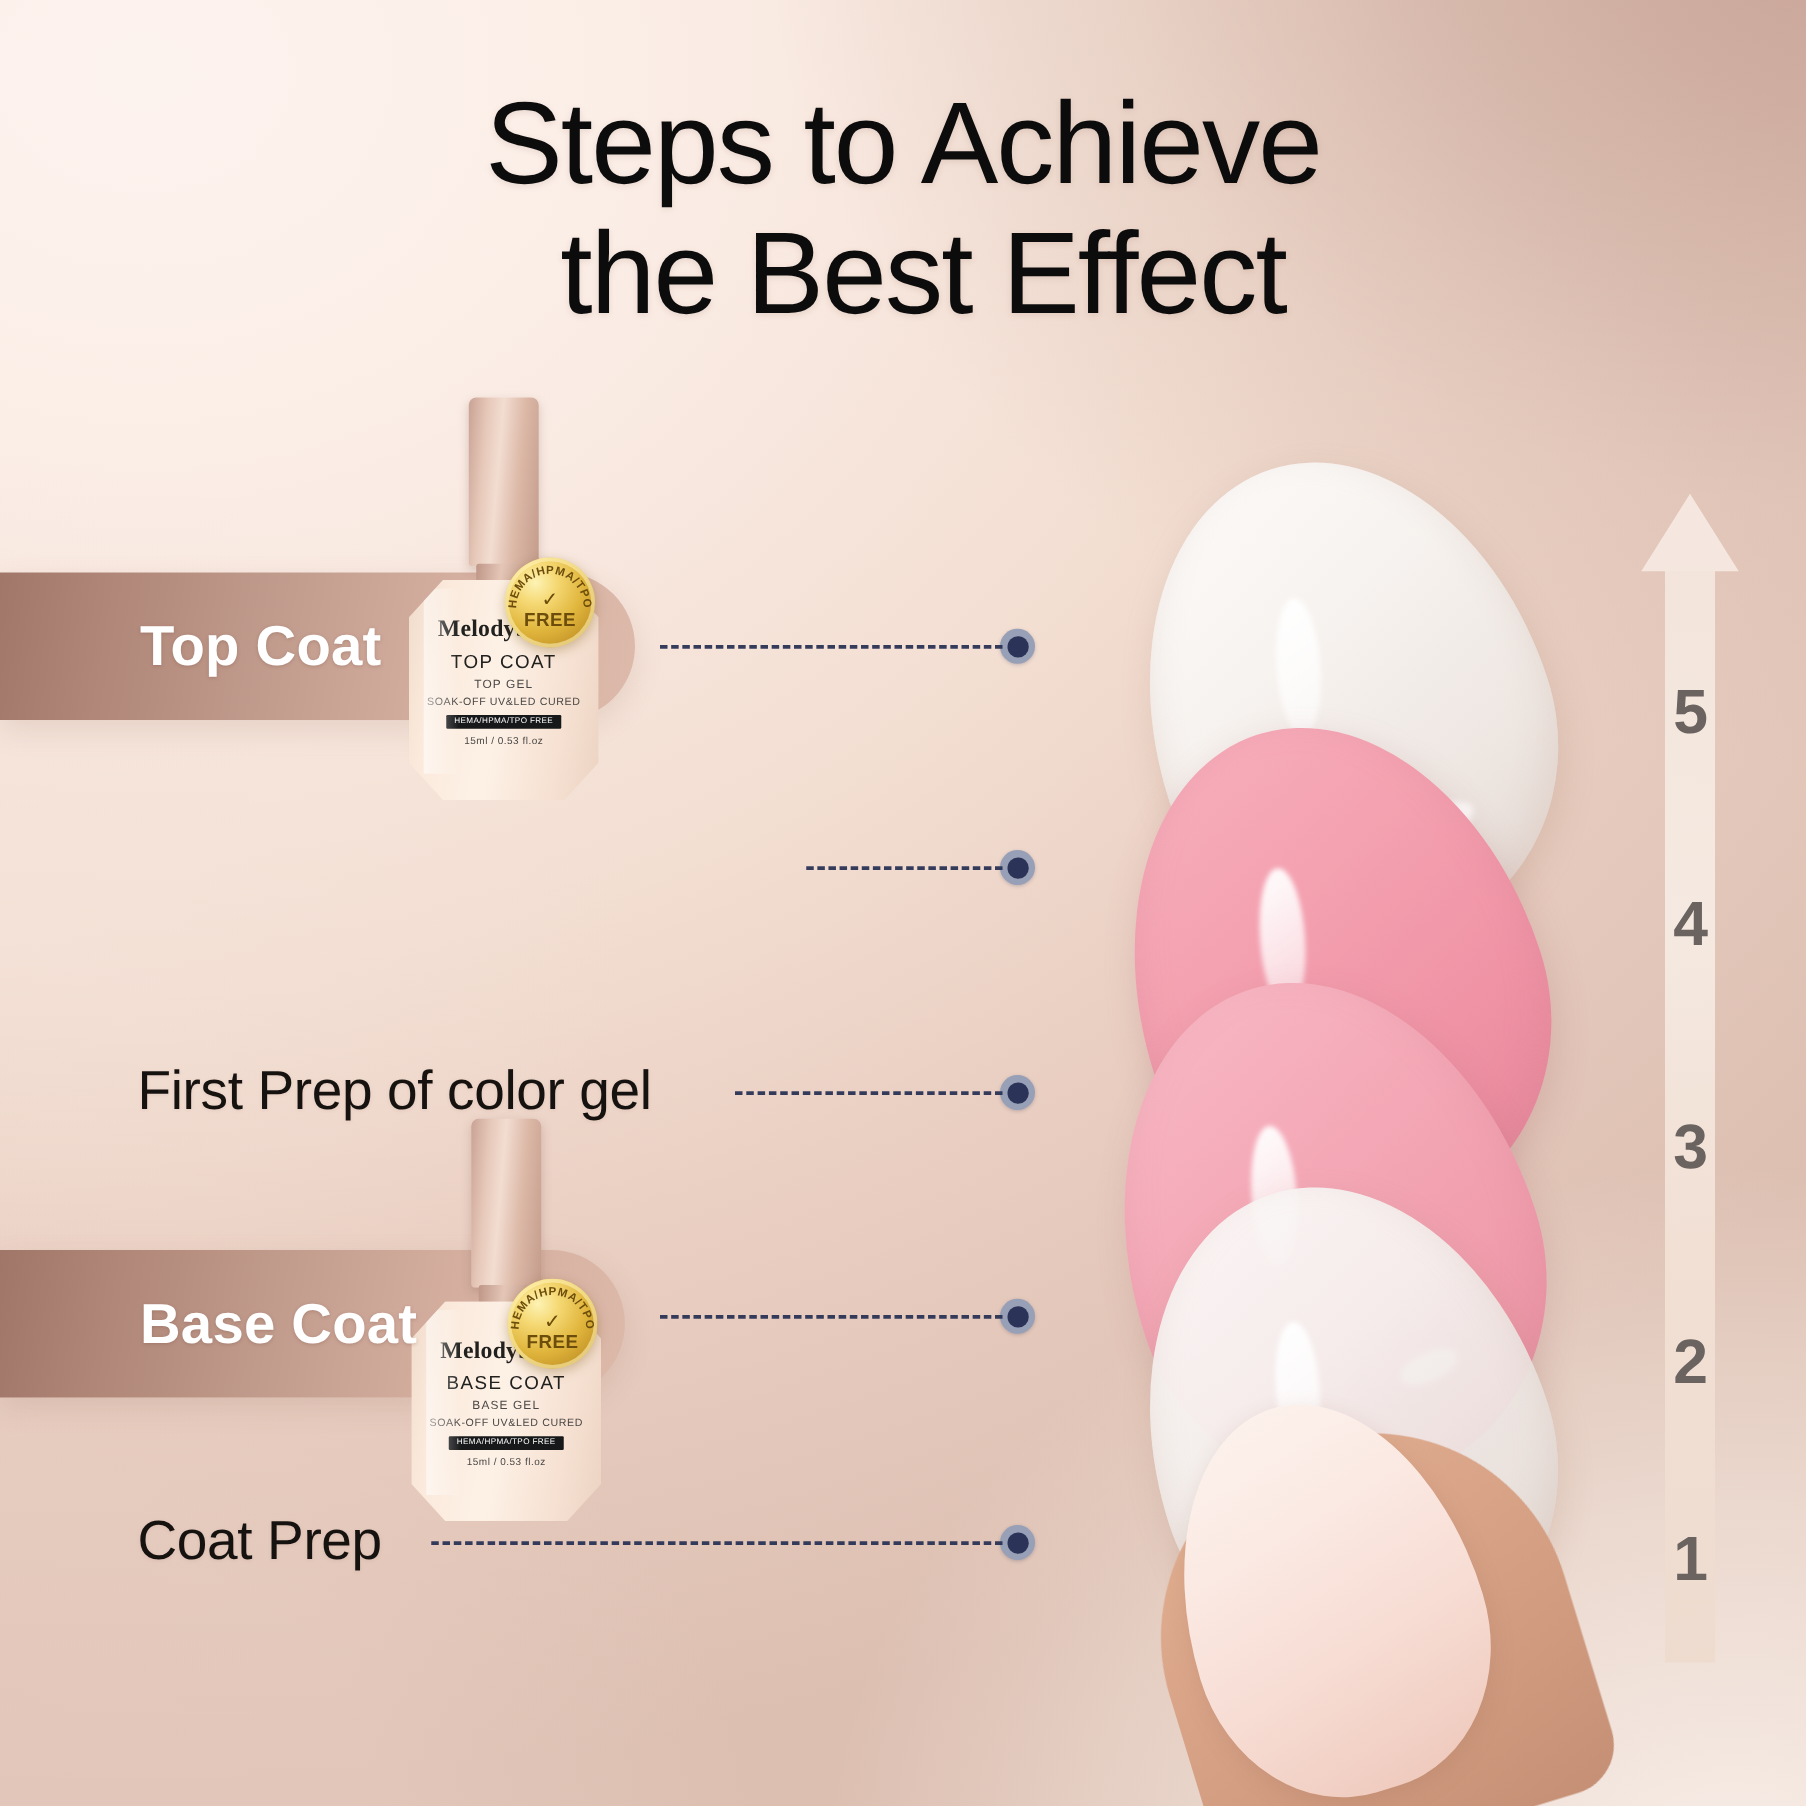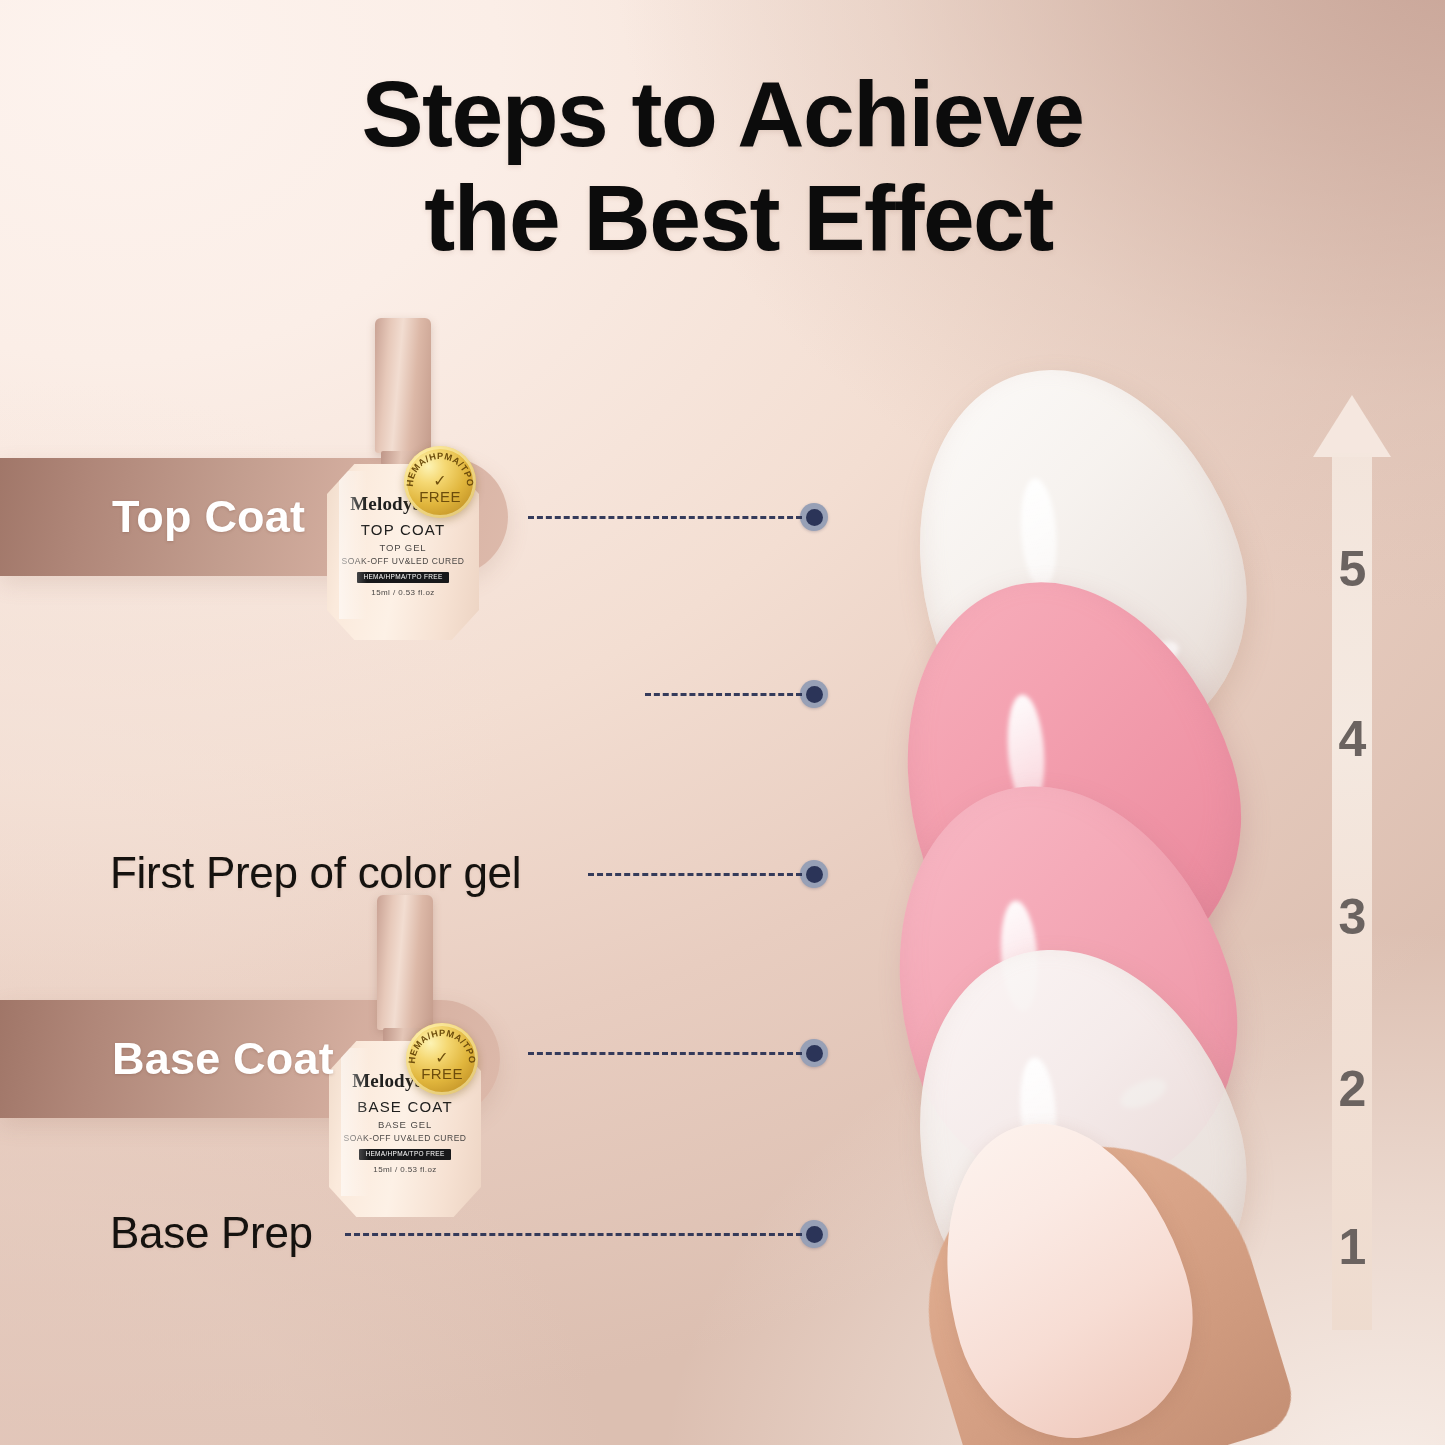--- a/index.html
+++ b/index.html
@@ -26,21 +26,21 @@
   }
   .bg-ml{position:absolute;inset:0;
     background:radial-gradient(48% 34% at 2% 50%, rgba(244,227,218,.55) 0%, rgba(244,227,218,0) 70%);
   }
 
   
   .title{
     position:absolute;left:0;right:0;top:62px;
     text-align:center;
     color:#0c0c0c;
-    font-weight:700;
+    font-weight:400;
     font-size:93px;
     line-height:1.12;
     letter-spacing:-1.5px;
     text-shadow:0 2px 5px rgba(150,110,95,.18);
   }
   .title .l2{display:block;padding-left:32px;}
 
   
   .banner{
     position:absolute;left:0;height:118px;
@@ -130,21 +130,21 @@
     position:absolute;width:72px;height:72px;border-radius:50%;
     background:
       radial-gradient(circle at 34% 28%, #fdf3b4 0%, #f5d873 24%, #e0b53c 55%, #c7982a 78%, #a87c1c 100%);
     box-shadow:0 3px 9px rgba(120,85,15,.35), inset 0 0 0 3px rgba(255,246,190,.55);
     display:flex;align-items:center;justify-content:center;
   }
   .seal svg{position:absolute;inset:0;width:100%;height:100%;}
   .seal-arc{font-size:9.2px;font-weight:700;fill:#6d4d0c;letter-spacing:.6px;}
   .seal-free{
     position:absolute;bottom:14px;left:0;right:0;text-align:center;
-    font-size:15px;font-weight:400;color:#6d4d0c;letter-spacing:.4px;line-height:1;
+    font-size:15px;font-weight:700;color:#6d4d0c;letter-spacing:.4px;line-height:1;
   }
   .seal-check{
     position:absolute;top:27px;left:0;right:0;text-align:center;
     font-size:16px;color:#6d4d0c;line-height:1;
   }
 
   
   .swatch{position:absolute;border-radius:50% 50% 48% 48%/58% 58% 42% 42%;}
   .shine{
     position:absolute;border-radius:50%;
@@ -318,21 +318,21 @@
     </div>
   </div>
 
   <div class="connector" style="left:528px;top:1040px;width:300px;">
     <div class="dash"></div>
     <div class="dot-outer">
         <div class="dot-inner"></div>
       </div>
   </div>
 
-  <span class="step-label" style="left:110px;top:1208px;">Base Prep</span>
+  <span class="step-label" style="left:110px;top:1208px;">Coat Prep</span>
   <div class="connector" style="left:345px;top:1221px;width:483px;">
     <div class="dash"></div>
     <div class="dot-outer">
         <div class="dot-inner"></div>
       </div>
   </div>
 
   <div class="arrow">
     <div class="arrow-head"></div>
     <div class="arrow-shaft"></div>

